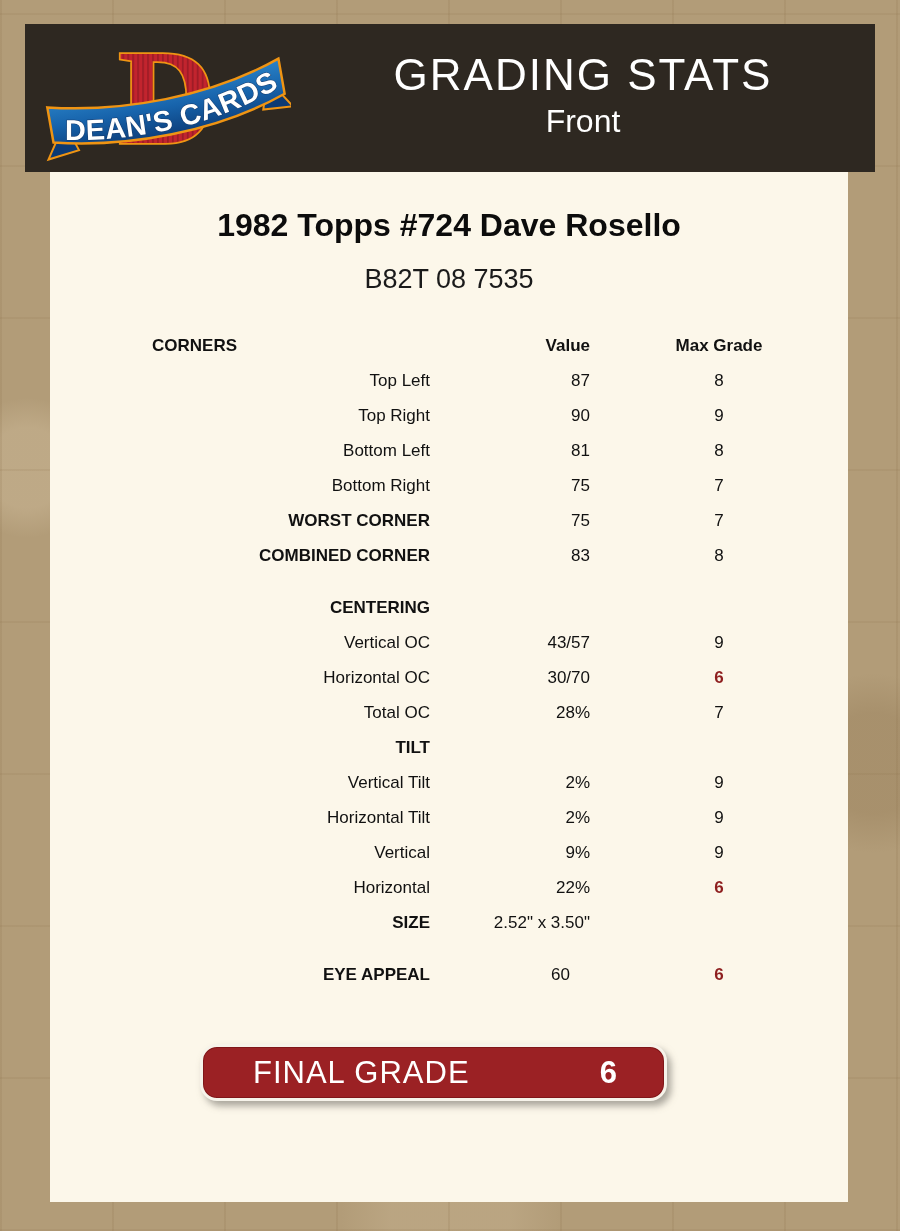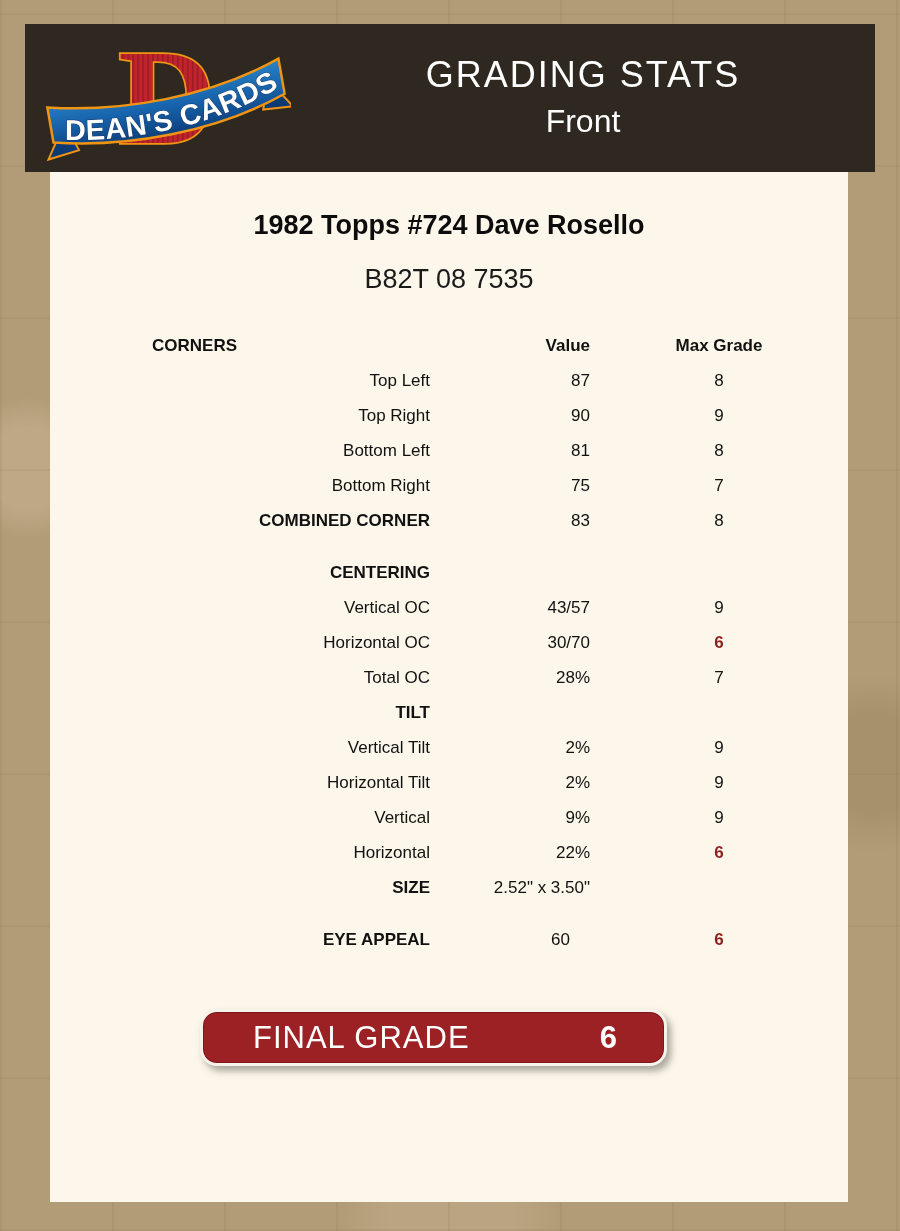--- a/index.html
+++ b/index.html
@@ -16,29 +16,29 @@
   }
 
   
   .header {
     position:absolute; left:25px; top:24px; width:850px; height:148px;
     background:#2e2821; display:flex; align-items:center;
   }
   .logo-wrap { flex:none; width:248px; height:136px; margin-left:18px; position:relative; }
   .logo-wrap svg { width:100%; height:100%; display:block; }
   .header-text { flex:1; text-align:center; color:#ffffff; padding-bottom:4px; }
-  .header-title { font-size:36px; letter-spacing:2px; line-height:50px; }
+  .header-title { font-size:44px; letter-spacing:2px; line-height:50px; }
   .header-subtitle { font-size:32px; line-height:42px; }
 
   
   .panel {
     position:absolute; left:50px; top:172px; width:798px; height:1030px;
     background:#fcf7ea;
   }
-  .card-title { margin:38px 0 0 0; text-align:center; font-size:27px; font-weight:bold; color:#0c0c0c; line-height:31px; }
+  .card-title { margin:38px 0 0 0; text-align:center; font-size:32px; font-weight:bold; color:#0c0c0c; line-height:31px; }
   .card-serial { margin:23px 0 0 0; text-align:center; font-size:27px; color:#1a1a1a; line-height:31px; }
 
   
   table.grading { border-collapse:collapse; table-layout:fixed; margin:33px 0 0 102px; width:696px; }
   table.grading col.c-label { width:278px; }
   table.grading col.c-value { width:160px; }
   table.grading col.c-max   { width:258px; }
   table.grading td, table.grading th { height:35px; padding:0; font-size:17px; color:#111; vertical-align:middle; white-space:nowrap; }
   th.h-label { text-align:left; font-weight:bold; }
   th.h-value { text-align:right; font-weight:bold; }
@@ -130,20 +130,25 @@
     <td class="t-label">Bottom Left</td>
     <td class="t-value">81</td>
     <td class="t-max">8</td>
   </tr>
         <tr class="indent">
     <td class="t-label">Bottom Right</td>
     <td class="t-value">75</td>
     <td class="t-max">7</td>
   </tr>
         <tr class="section">
+    <td class="t-label">WORST CORNER</td>
+    <td class="t-value">75</td>
+    <td class="t-max">7</td>
+  </tr>
+        <tr class="section">
     <td class="t-label">COMBINED CORNER</td>
     <td class="t-value">83</td>
     <td class="t-max">8</td>
   </tr>
         <tr class="section gap">
     <td class="t-label">CENTERING</td>
     <td class="t-value"></td>
     <td class="t-max"></td>
   </tr>
         <tr class="indent">

